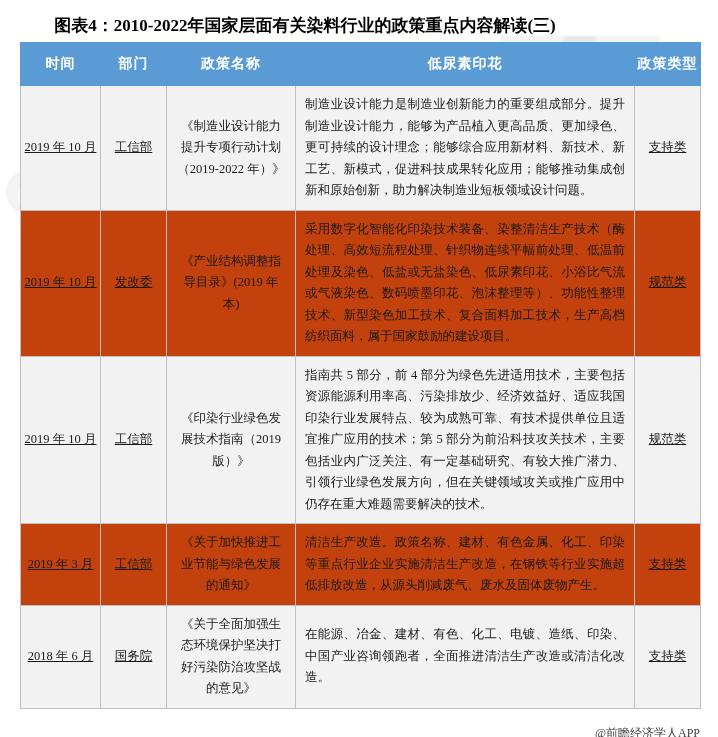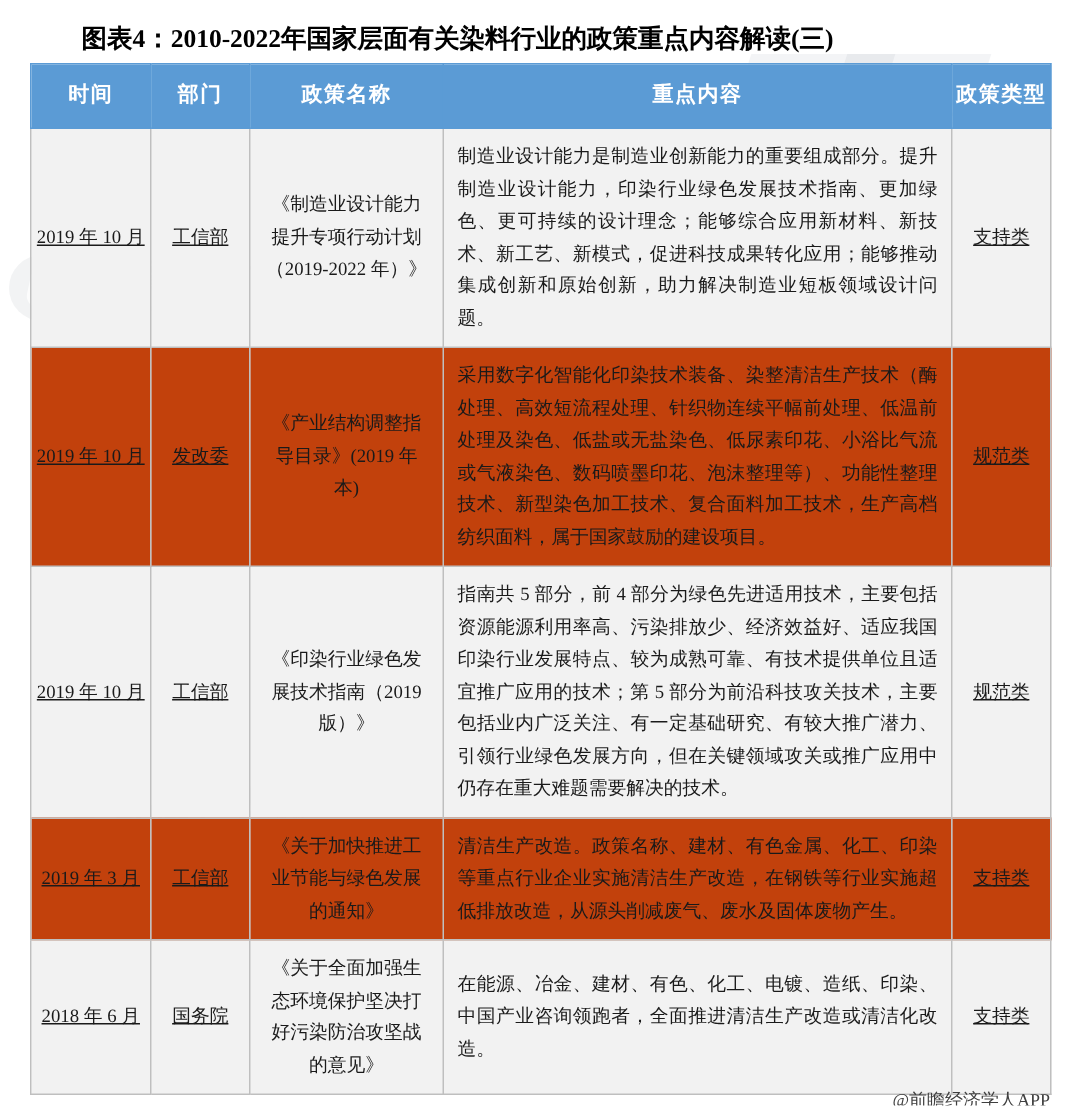--- a/index.html
+++ b/index.html
@@ -182,30 +182,30 @@
       <col class="col-dept">
       <col class="col-name">
       <col class="col-detail">
       <col class="col-type">
     </colgroup>
     <thead>
       <tr>
         <th>时间</th>
         <th>部门</th>
         <th>政策名称</th>
-        <th>重点内容</th>
+        <th>低尿素印花</th>
         <th>政策类型</th>
       </tr>
     </thead>
     <tbody>
       <tr class="row-shade">
         <td class="c-time">2019 年 10 月</td>
         <td class="c-dept">工信部</td>
         <td class="c-name">《制造业设计能力提升专项行动计划（2019-2022 年）》</td>
-        <td class="c-detail">制造业设计能力是制造业创新能力的重要组成部分。提升制造业设计能力，印染行业绿色发展技术指南、更加绿色、更可持续的设计理念；能够综合应用新材料、新技术、新工艺、新模式，促进科技成果转化应用；能够推动集成创新和原始创新，助力解决制造业短板领域设计问题。</td>
+        <td class="c-detail">制造业设计能力是制造业创新能力的重要组成部分。提升制造业设计能力，能够为产品植入更高品质、更加绿色、更可持续的设计理念；能够综合应用新材料、新技术、新工艺、新模式，促进科技成果转化应用；能够推动集成创新和原始创新，助力解决制造业短板领域设计问题。</td>
         <td class="c-type">支持类</td>
       </tr>
       <tr class="row-plain">
         <td class="c-time">2019 年 10 月</td>
         <td class="c-dept">发改委</td>
         <td class="c-name">《产业结构调整指导目录》(2019 年本)</td>
         <td class="c-detail">采用数字化智能化印染技术装备、染整清洁生产技术（酶处理、高效短流程处理、针织物连续平幅前处理、低温前处理及染色、低盐或无盐染色、低尿素印花、小浴比气流或气液染色、数码喷墨印花、泡沫整理等）、功能性整理技术、新型染色加工技术、复合面料加工技术，生产高档纺织面料，属于国家鼓励的建设项目。</td>
         <td class="c-type">规范类</td>
       </tr>
       <tr class="row-shade">

